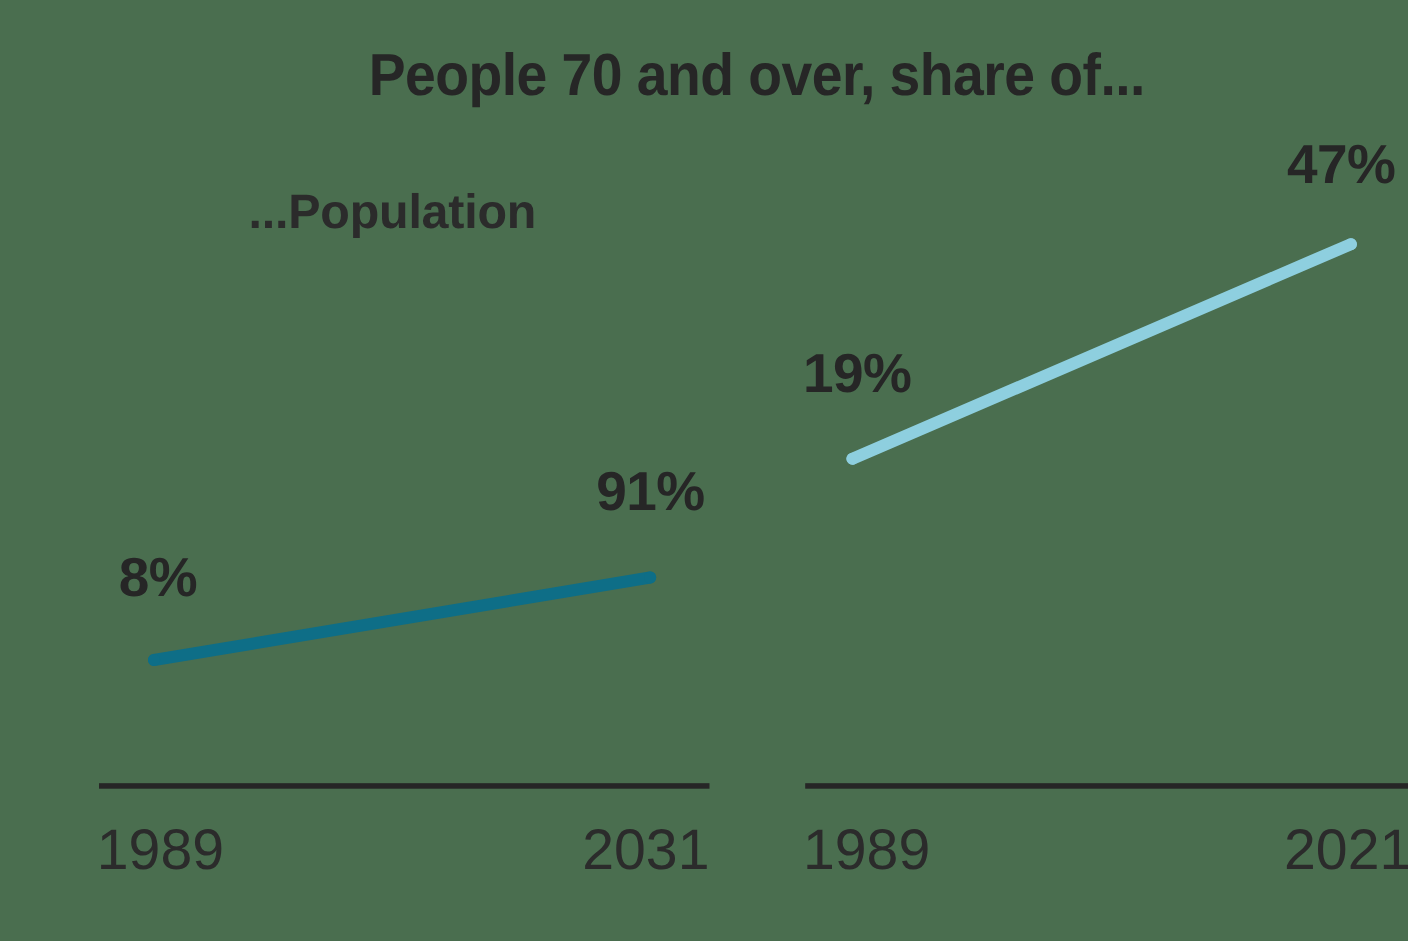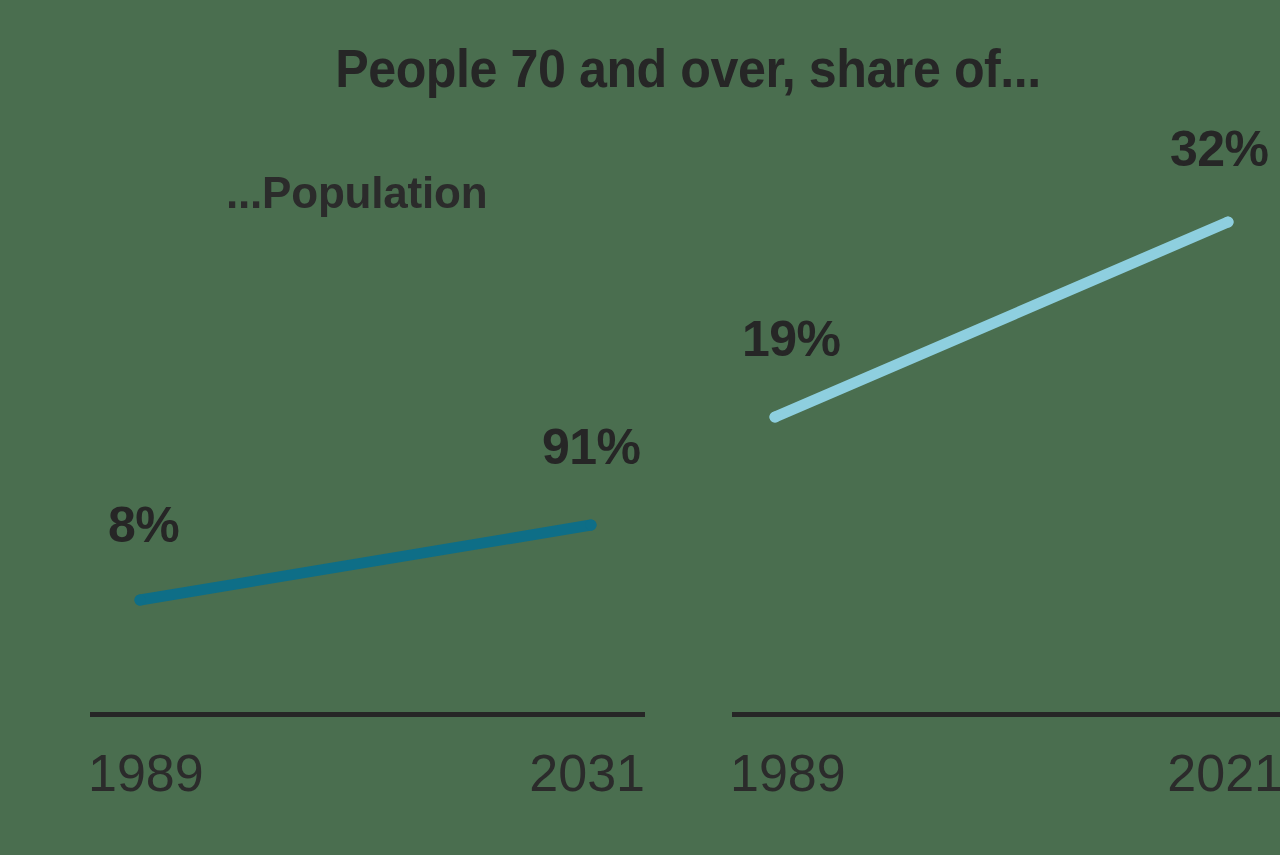--- a/index.html
+++ b/index.html
@@ -78,21 +78,21 @@
     font-family: "Liberation Sans Narrow", "Liberation Sans", sans-serif;
     font-weight: 700;
     font-size: 50px;
     line-height: 54px;
     color: #262626;
     white-space: nowrap;
     letter-spacing: -0.5px;
   }
   #label-pop-start  { left: 60px;  top: 498px; }
   #label-pop-end    { left: 494px; top: 420px; }
-  #label-net-start  { left: 54px;  top: 312px; }   
+  #label-net-start  { left: 42px;  top: 312px; }   
   #label-net-end    { left: 482px; top: 122px; }   
 
   
   .axis-rule {
     position: absolute;
     height: 5px;
     background: #262626;
     top: 712px;
   }
   #axis-rule-population { left: 42px; width: 555px; }
@@ -147,21 +147,21 @@
 
 
     <svg class="plot-svg" id="plot-networth" viewBox="0 0 640 855">
       <line x1="87" y1="417" x2="540" y2="222" stroke="#8ecfdf" stroke-width="11" stroke-linecap="round"></line>
       <circle cx="87" cy="417" r="5.5" fill="#8ecfdf"></circle>
       <circle cx="540" cy="222" r="5.5" fill="#8ecfdf"></circle>
     </svg>
 
     <div class="value-label" id="label-net-start" style="color: rgb(38, 38, 38);">19%</div>
 
-    <div class="value-label" id="label-net-end" style="color: rgb(38, 38, 38);">32%</div>
+    <div class="value-label" id="label-net-end" style="color: rgb(38, 38, 38);">47%</div>
 
     <div class="axis-rule" id="axis-rule-networth" style="background: rgb(38, 38, 38);"></div>
 
     <div class="year-label" id="year-net-start">1989</div>
 
     <div class="year-label" id="year-net-end">2021</div>
   </div>
 
 </div>
 

